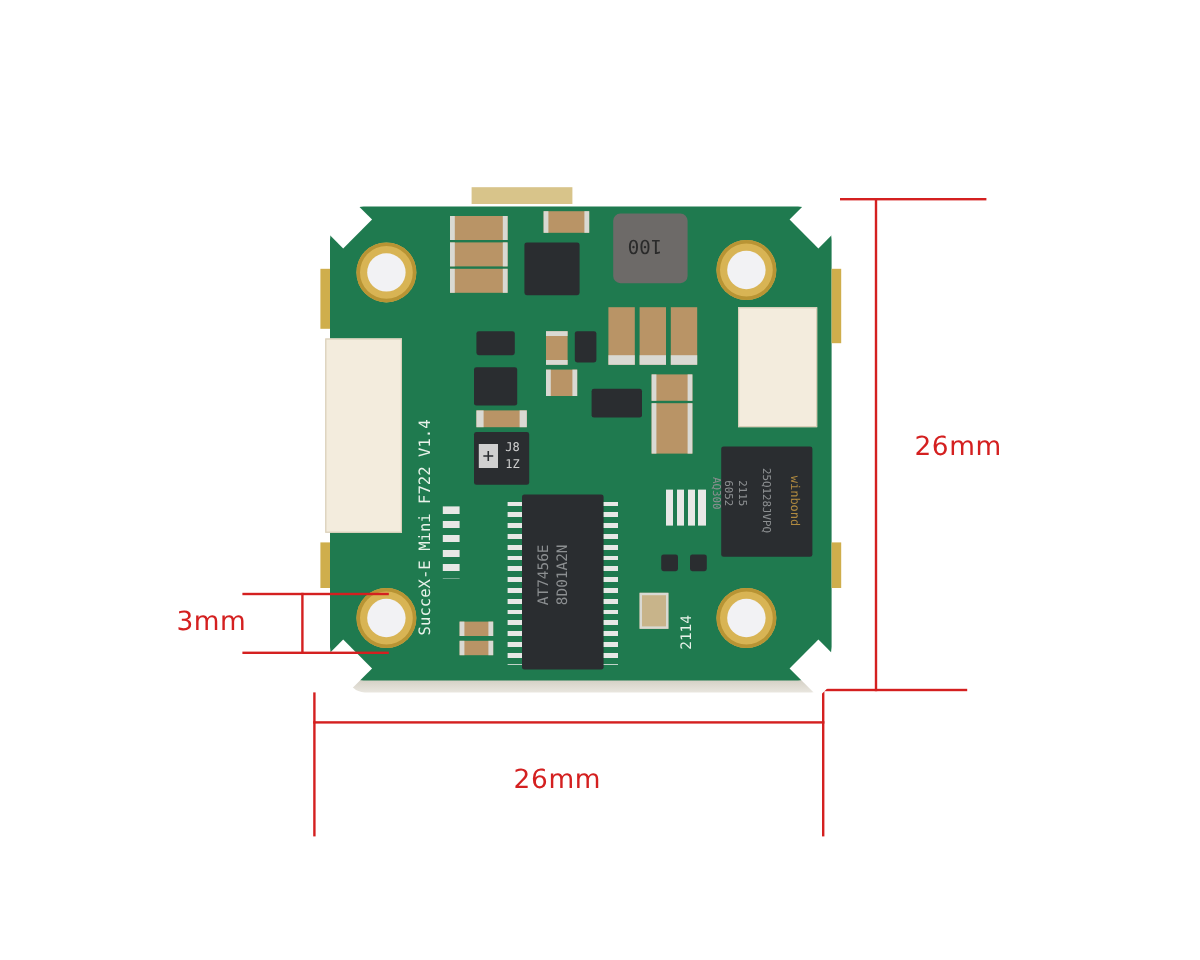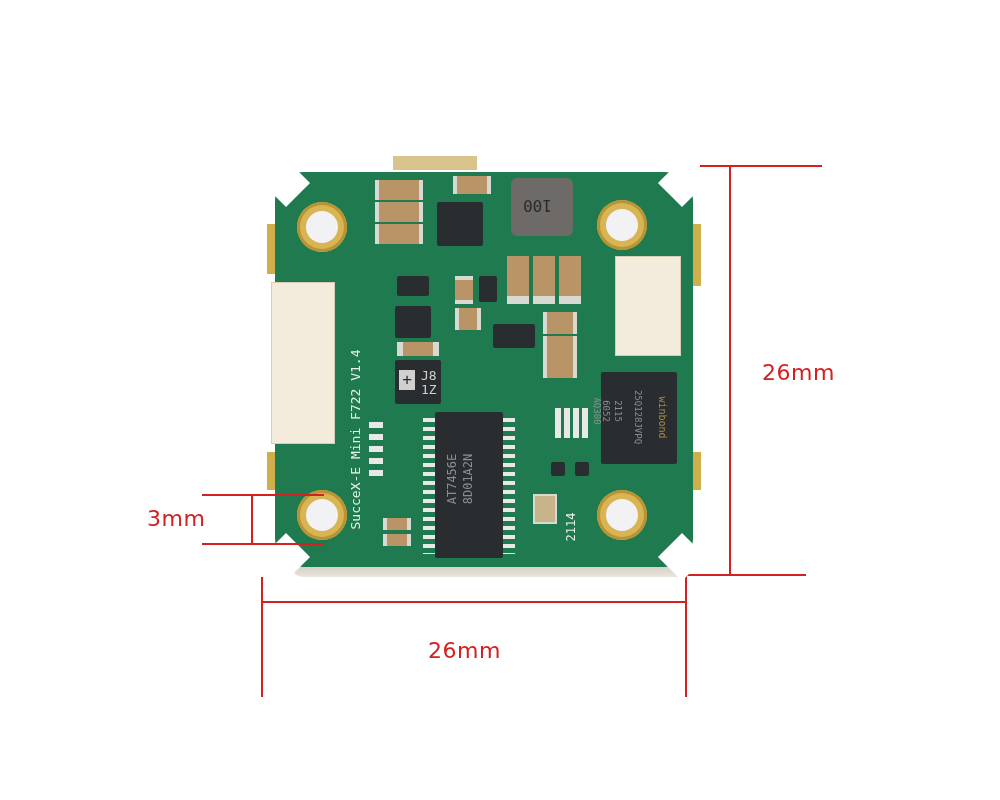--- a/index.html
+++ b/index.html
@@ -9,21 +9,21 @@
   .dim-label { position:absolute; color:#d42020; font-family:"DejaVu Sans", sans-serif; font-size:22px; letter-spacing:0.5px; }
   
   #board { position:absolute; left:275px; top:172px; width:418px; height:400px; }
   .shadow { position:absolute; left:290px; top:555px; width:400px; height:22px; border-radius:0 0 14px 14px; background:linear-gradient(#bdb8a8,#e9e6df); }
   .pcb { position:absolute; left:0; top:0; width:418px; height:395px; background:#1f7a4f; border-radius:28px; }
   .hole-ring { position:absolute; width:50px; height:50px; border-radius:50%; background:#d8b454; box-shadow: inset 0 0 0 3px #b89434; }
   .hole { position:absolute; left:9px; top:9px; width:32px; height:32px; border-radius:50%; background:#f2f2f4; }
   .notch { position:absolute; width:34px; height:34px; background:#ffffff; }
   .conn { position:absolute; background:#f3ecdd; border:1px solid #d9cfb8; }
   .chip { position:absolute; background:#2a2d30; border-radius:2px; }
-  .chip-text { position:absolute; color:#8c8f91; font-family:"DejaVu Sans Mono", monospace; font-size:13px; }
+  .chip-text { position:absolute; color:#8c8f91; font-family:"DejaVu Sans Mono", monospace; font-size:10px; }
   .cap { position:absolute; background:#b99466; border-left:4px solid #d9d9d3; border-right:4px solid #d9d9d3; }
   .silk { position:absolute; color:#e8f2ea; font-family:"DejaVu Sans Mono", monospace; }
   .gold-edge { position:absolute; background:#cfae4c; }
 </style>
 </head>
 <body>
 
 <div class="line-h" style="left:700px; top:165px; width:122px;"></div>
 <div class="line-h" style="left:686px; top:574px; width:120px;"></div>
 <div class="line-v" style="left:729px; top:165px; height:411px;"></div>

